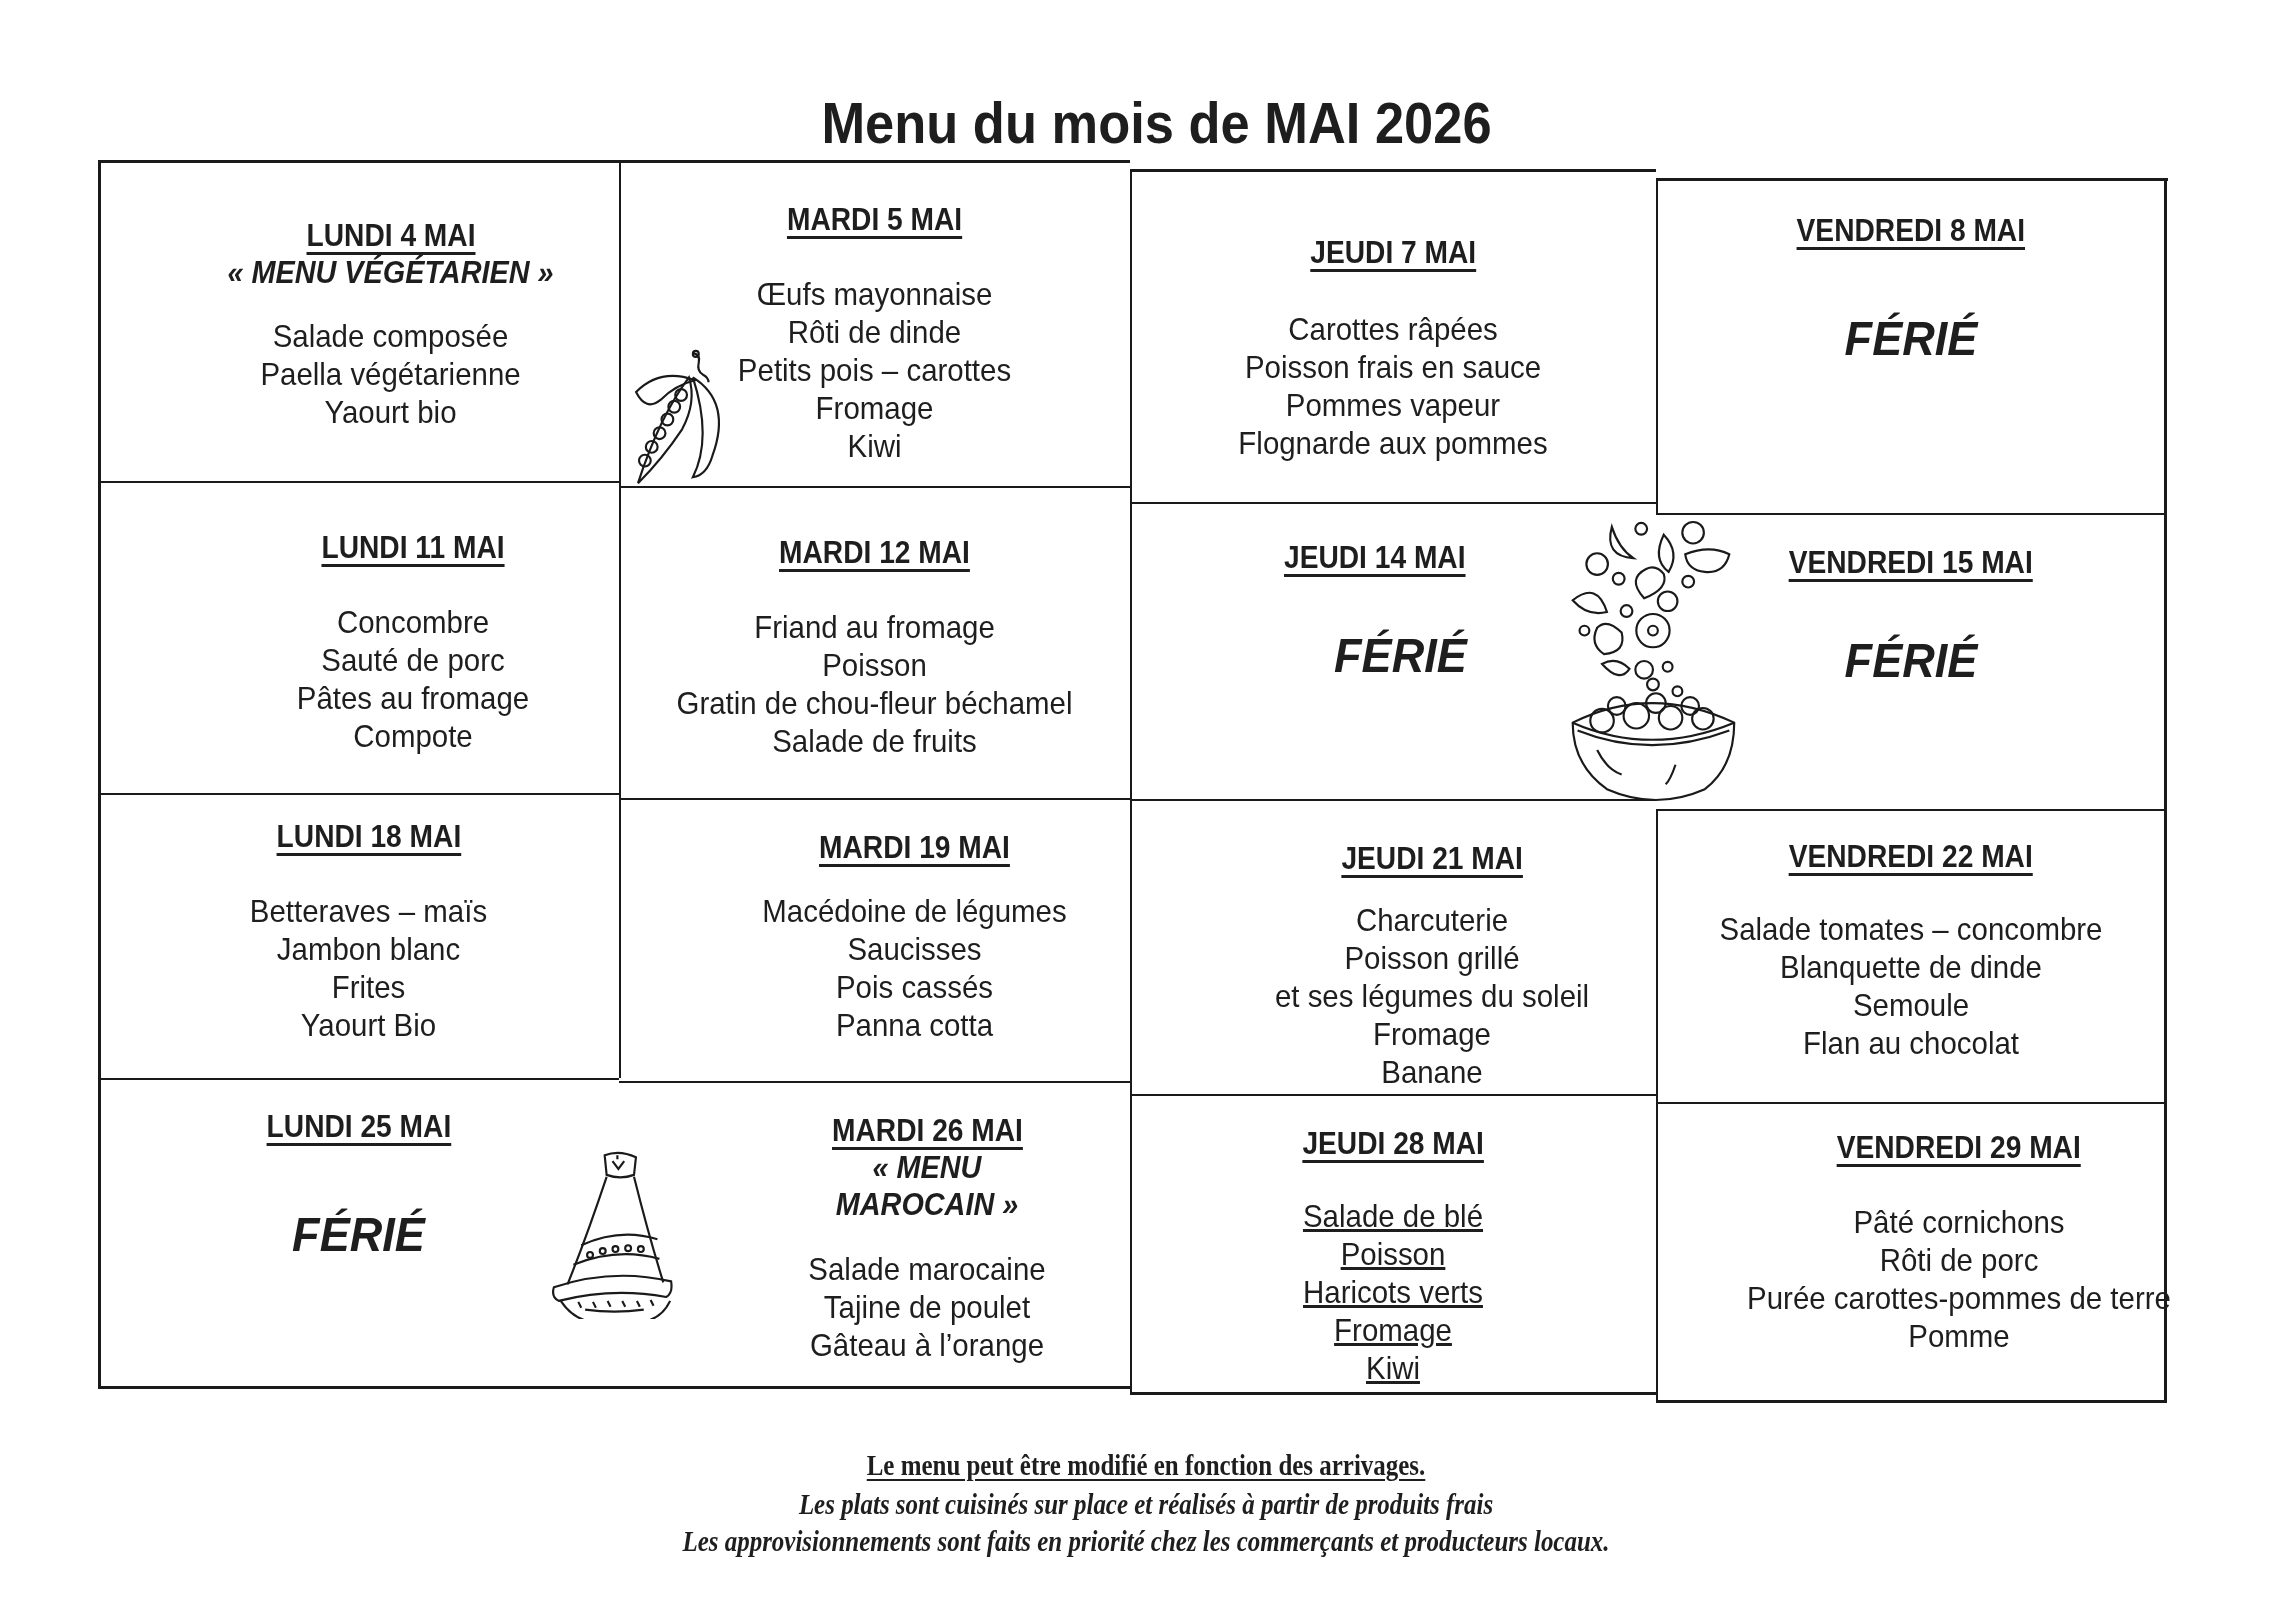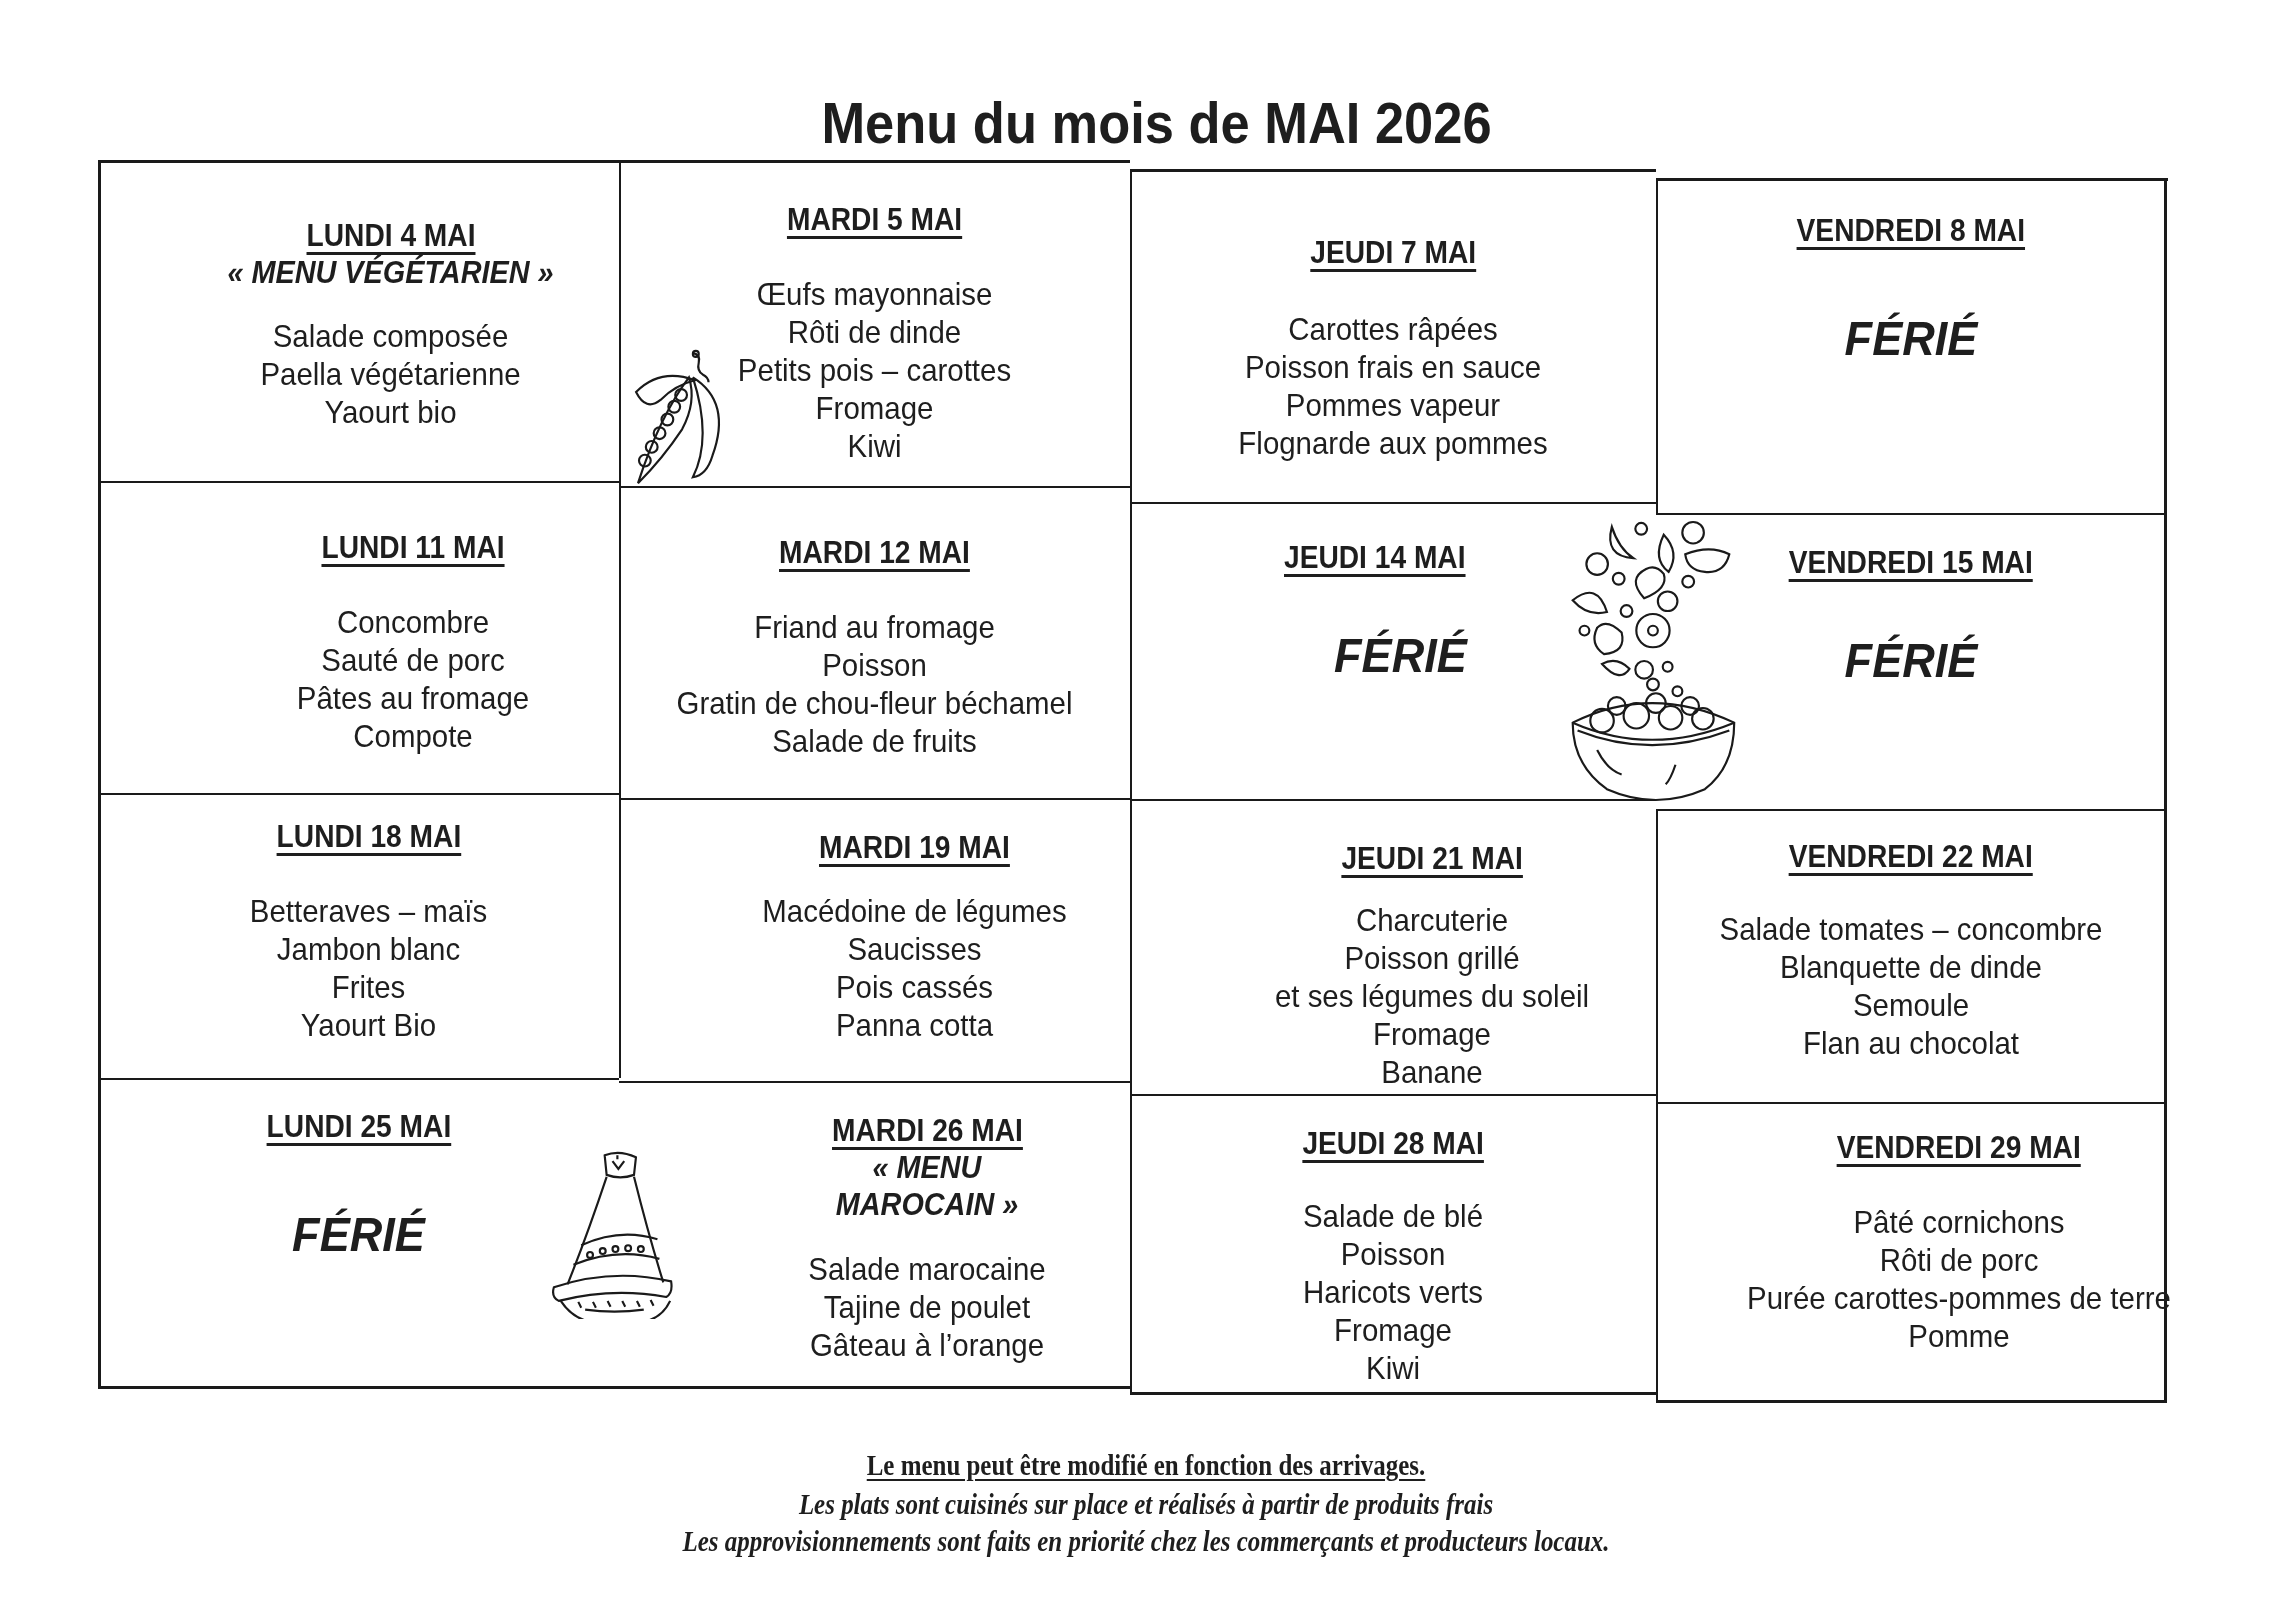--- a/index.html
+++ b/index.html
@@ -173,21 +173,21 @@
 <div class="cell" style="left:667px; top:1112px; width:412px; padding-left:0;">
   <div class="day" style="margin-left:108px;">MARDI 26 MAI</div>
   <div class="sub" style="margin-left:108px; margin-top:0;">« MENU MAROCAIN »</div>
   <div class="items" style="margin-top:27.4px; margin-left:108px;">
     <div>Salade marocaine</div>
     <div>Tajine de poulet</div>
     <div>Gâteau à l’orange</div>
   </div>
 </div>
 
-<div class="cell" style="left:1130px; top:1125px; width:526px;">
+<div class="cell" style="left:1130px; top:1125px; width:526px;text-decoration:underline;">
   <div class="day">JEUDI 28 MAI</div>
   <div class="items" style="margin-top:35px;">
     <div>Salade de blé</div>
     <div>Poisson</div>
     <div>Haricots verts</div>
     <div>Fromage</div>
     <div>Kiwi</div>
   </div>
 </div>
 

